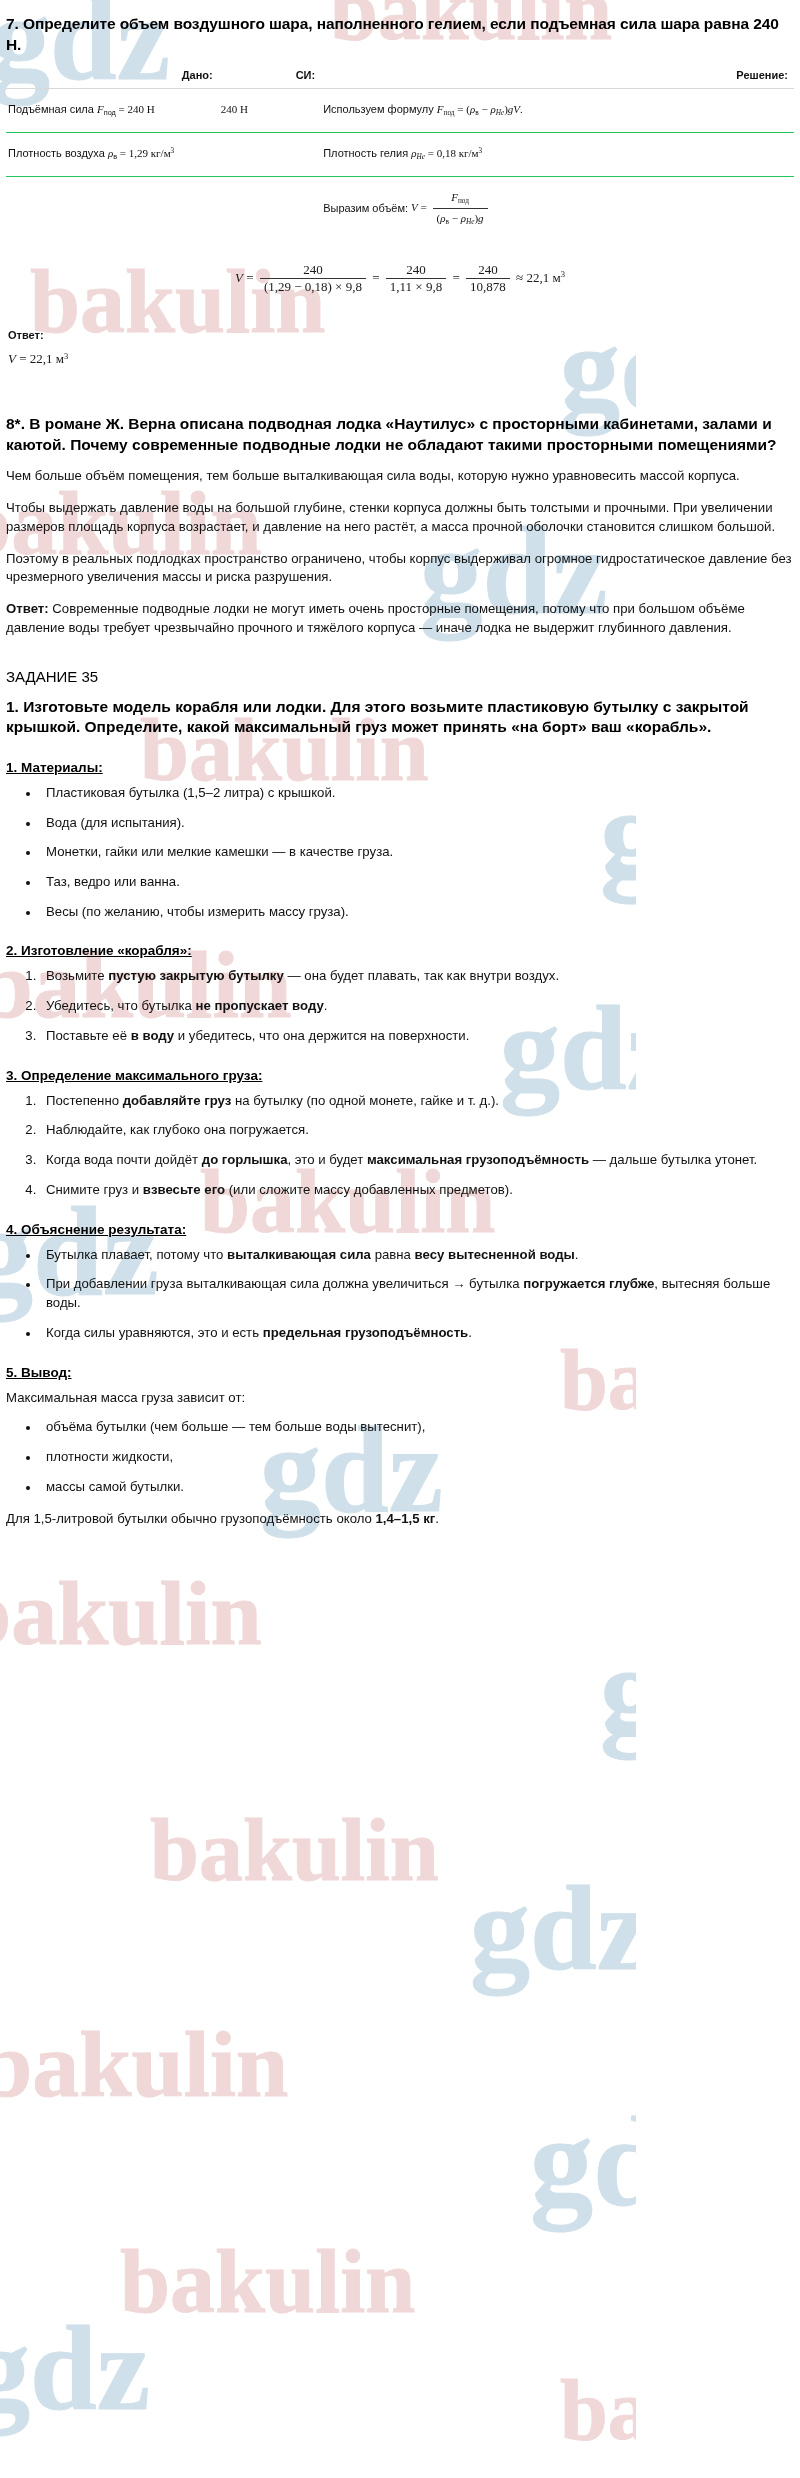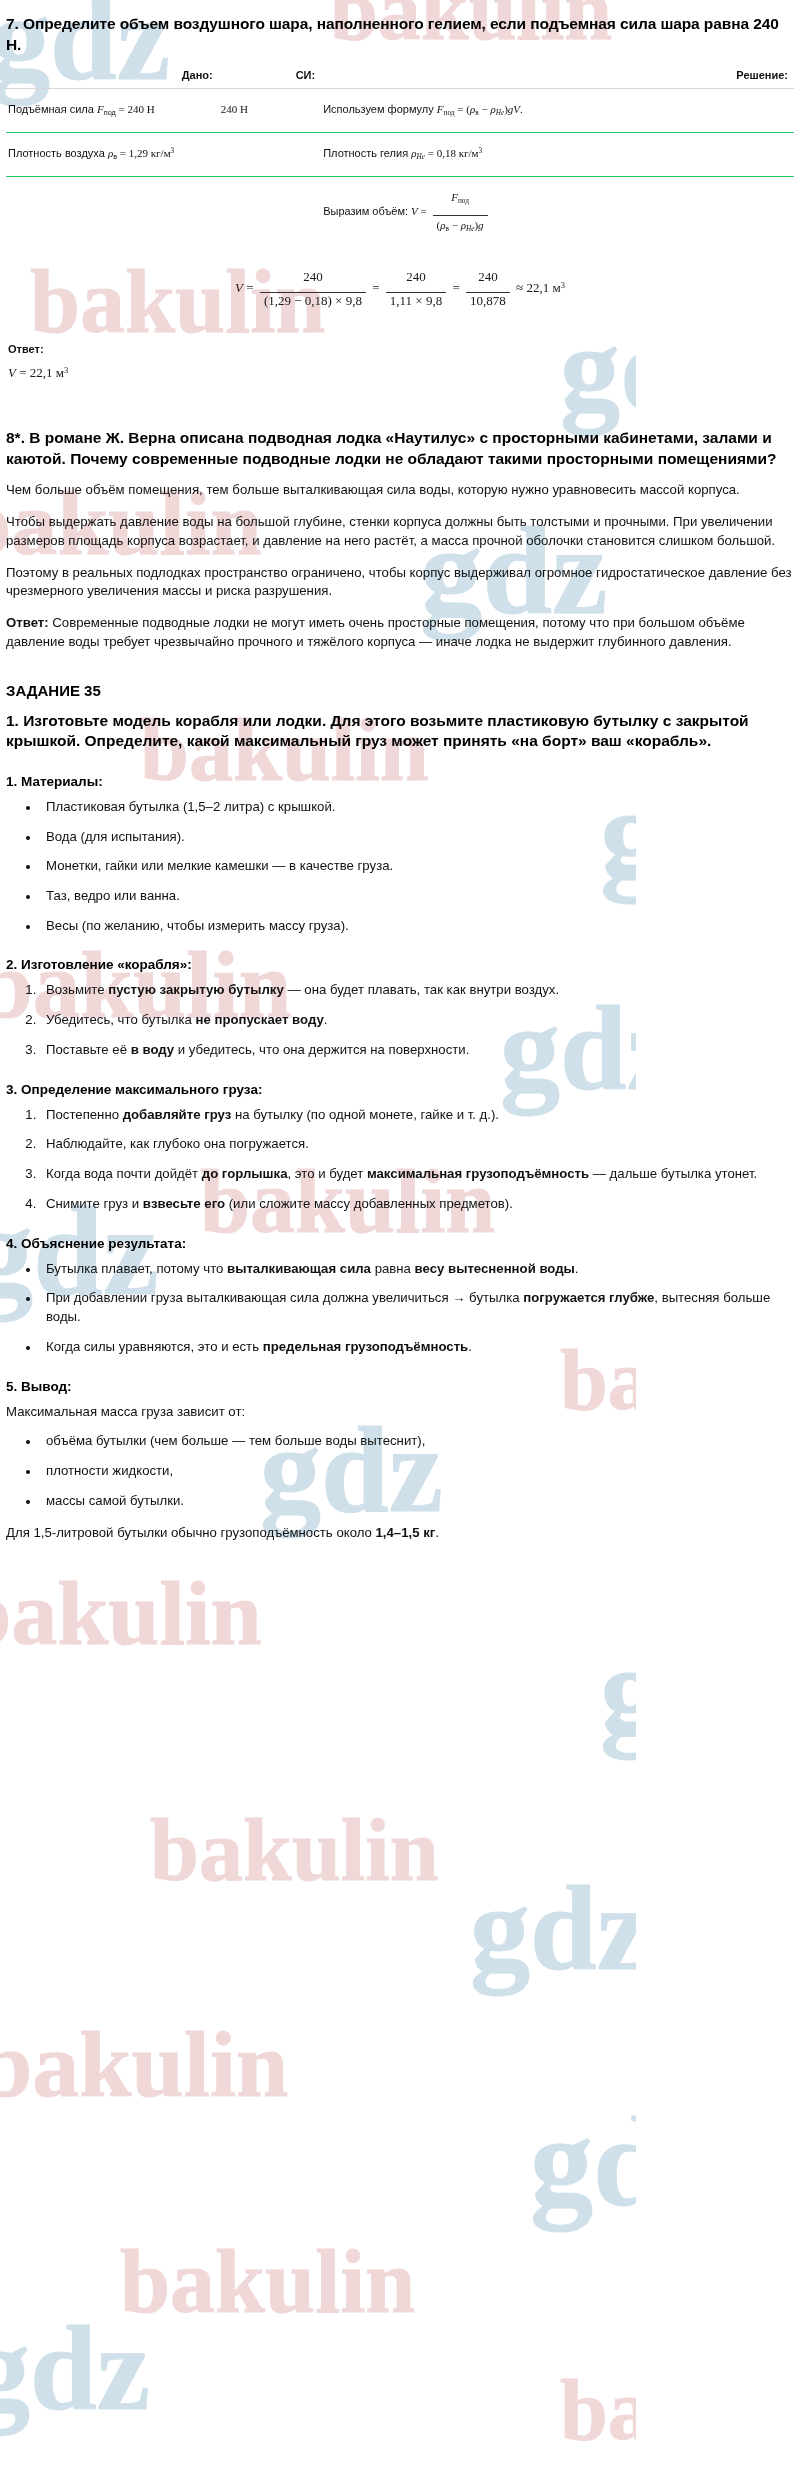--- a/index.html
+++ b/index.html
@@ -92,21 +92,21 @@
 
   .frac {
     display: inline-block;
     vertical-align: middle;
     text-align: center;
     margin: 0 3px;
     font-family: "Liberation Serif", serif;
   }
   .frac .num {
     display: block;
-    padding: 0 4px 8px 4px;
+    padding: 0 4px 1px 4px;
     border-bottom: 1px solid #333;
   }
   .frac .den {
     display: block;
     padding: 1px 4px 0 4px;
   }
 
   .eq-center {
     text-align: center;
     font-family: "Liberation Serif", serif;
@@ -131,30 +131,31 @@
   
   .section { margin-top: 0; }
   h2.sub-heading {
     font-weight: 700;
     font-size: 15.5px;
     line-height: 1.33;
     margin: 44px 0 12px 0;
     color: #000;
   }
   h3.section-heading {
-    font-weight: 700;
+    font-weight: 400;
     font-size: 15px;
     margin: 30px 0 10px 0;
     color: #000;
   }
   h3.block-heading {
     font-weight: 700;
     font-size: 13.5px;
     margin: 22px 0 9px 0;
     color: #000;
+    text-decoration: underline;
   }
   p.para {
     font-size: 13.2px;
     line-height: 1.42;
     margin: 0 0 13px 0;
     color: #111;
   }
   p.para.tight { margin-bottom: 11px; }
   b, strong { font-weight: 700; }
 

